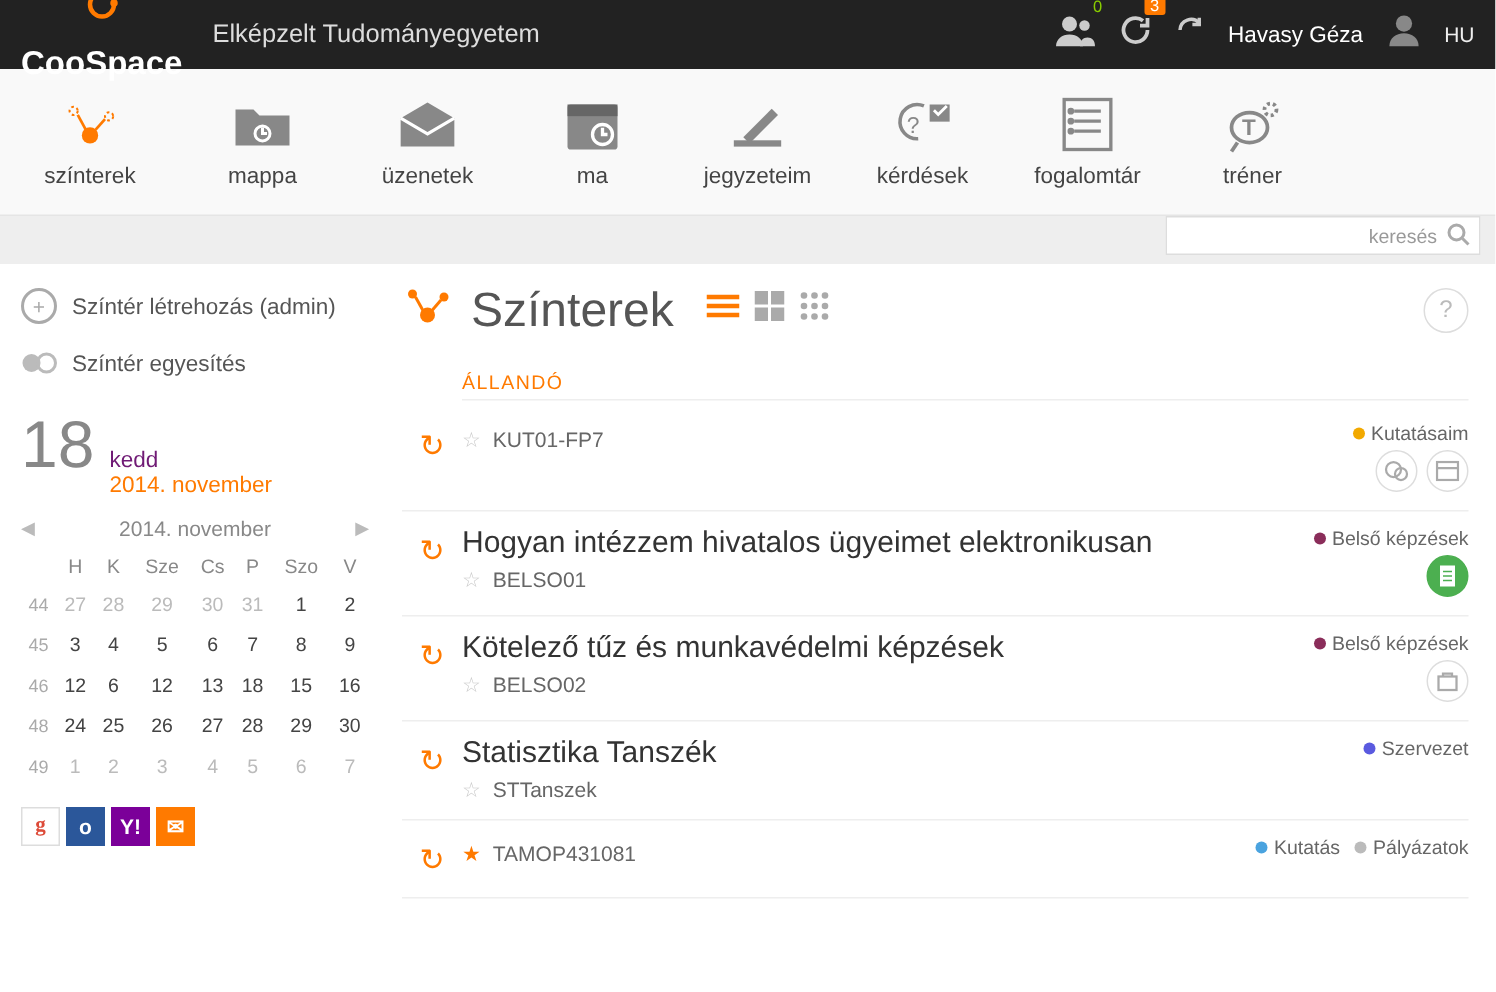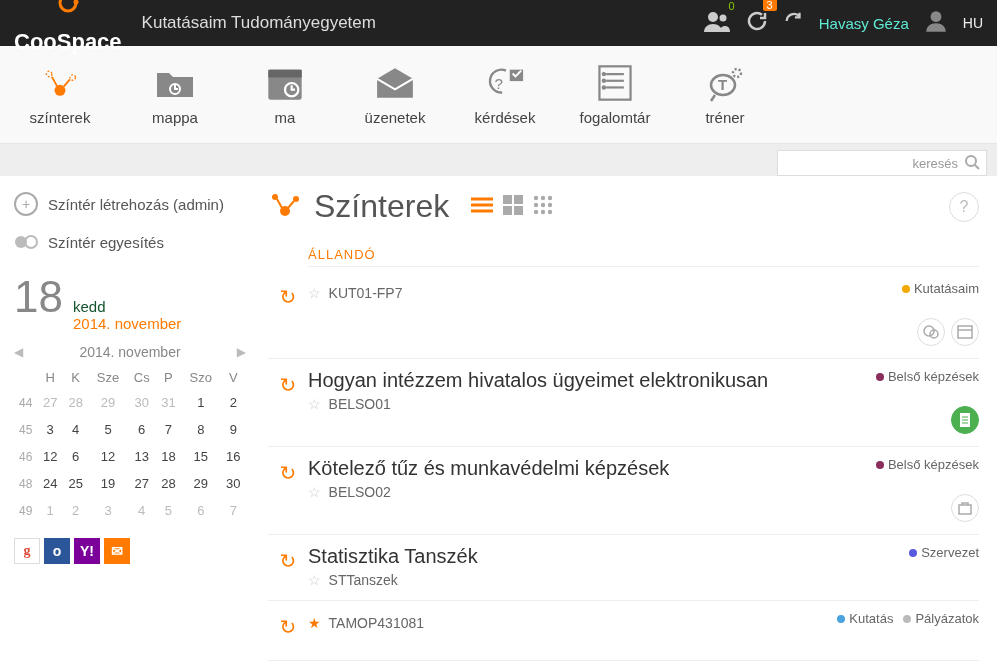--- a/index.html
+++ b/index.html
@@ -9,41 +9,41 @@
   .topbar { height: 46px; background: #222; color: #fff; display: flex; align-items: center; padding: 0 14px; }
   .logo { display: flex; align-items: center; gap: 8px; flex-direction: column; }
   .logo-mark { color: #ff7a00; font-weight: bold; font-size: 22px; }
   .logo-text { font-size: 22px; font-weight: 600; color: #fff; }
   .org { margin-left: 20px; font-size: 17px; color: #ddd; }
   .top-spacer { flex: 1; }
   .top-icons { display: flex; align-items: center; gap: 14px; }
   .top-icon { position: relative; color: #ccc; font-size: 20px; cursor: pointer; }
   .badge { position: absolute; top: -10px; right: -8px; background: #ff7a00; color: #fff; font-size: 11px; padding: 0 4px; border-radius: 2px; }
   .badge.green { background: transparent; color: #8c0; }
-  .username { font-size: 15px; color: #5eead4; }
+  .username { font-size: 15px; color: #ffffff; }
   .lang { font-size: 14px; color: #eee; }
 
   
   .navbar { height: 98px; background: #f9f9f9; border-bottom: 1px solid #e5e5e5; display: flex; }
   .nav-item { flex: none; width: 110px; display: flex; flex-direction: column; align-items: center; justify-content: center; gap: 6px; font-size: 15px; color: #444; cursor: pointer; }
   .nav-item:first-child { width: 120px; }
   .nav-item svg, .nav-item .nav-glyph { width: 40px; height: 40px; display: flex; align-items: center; justify-content: center; }
 
   
-  .searchstrip { height: 32px; background: #eee; display: flex; justify-content: flex-end; align-items: flex-end; padding-right: 10px; }
+  .searchstrip { height: 32px; background: #eee; display: flex; justify-content: flex-end; align-items: flex-start; padding-right: 10px; }
   .searchbox { background: #fff; height: 26px; width: 210px; border: 1px solid #ddd; display: flex; align-items: center; justify-content: flex-end; padding: 0 6px; gap: 6px; font-size: 13px; color: #999; }
 
   
   .body { display: flex; height: calc(661px - 46px - 98px - 32px); }
   .sidebar { width: 260px; padding: 16px 14px; }
   .side-link { display: flex; align-items: center; gap: 10px; color: #555; font-size: 15px; margin-bottom: 14px; cursor: pointer; }
   .side-link .ic { width: 24px; height: 24px; border: 2px solid #aaa; border-radius: 50%; display: flex; align-items: center; justify-content: center; color: #aaa; font-size: 14px; }
   .cal-big { display: flex; align-items: baseline; gap: 10px; margin-top: 18px; }
   .cal-bignum { font-size: 44px; color: #888; font-weight: 300; }
-  .cal-dow { color: #14532d; font-size: 15px; }
+  .cal-dow { color: #701a75; font-size: 15px; }
   .cal-date { color: #ff7a00; font-size: 15px; }
   .cal-head { display: flex; align-items: center; justify-content: space-between; margin-top: 12px; color: #888; font-size: 14px; }
   .cal-head .arrow { cursor: pointer; color: #bbb; font-size: 12px; }
   table.cal { width: 100%; border-collapse: collapse; margin-top: 6px; font-size: 13px; color: #444; }
   table.cal th { font-weight: normal; color: #888; padding: 4px 0; }
   table.cal td { text-align: center; padding: 6px 0; cursor: pointer; }
   table.cal td.dim { color: #bbb; }
   table.cal td.wk { color: #aaa; font-size: 12px; }
   table.cal td.today span { background: #ff7a00; color: #fff; border-radius: 50%; display: inline-block; width: 22px; height: 22px; line-height: 22px; }
   .ext-icons { display: flex; gap: 4px; margin-top: 14px; }
@@ -60,42 +60,42 @@
   .help { margin-left: auto; width: 30px; height: 30px; border: 1px solid #ddd; border-radius: 50%; display: flex; align-items: center; justify-content: center; color: #bbb; cursor: pointer; }
   .section-label { color: #ff7a00; font-size: 13px; letter-spacing: 1px; margin: 22px 0 4px 40px; border-bottom: 1px solid #eee; padding-bottom: 4px; }
   .item { padding: 10px 0 12px 0; border-bottom: 1px solid #eee; display: flex; }
   .item-icon { width: 40px; display: flex; justify-content: center; padding-top: 4px; }
   .refresh { color: #ff7a00; font-size: 20px; }
   .item-body { flex: 1; }
   .item-title { font-size: 20px; color: #333; }
   .item-sub { display: flex; align-items: center; gap: 8px; margin-top: 4px; color: #666; font-size: 14px; }
   .star { color: #ccc; cursor: pointer; }
   .star.on { color: #ff7a00; }
-  .item-right { display: flex; flex-direction: column; align-items: flex-end; gap: 22px; min-width: 180px; }
+  .item-right { display: flex; flex-direction: column; align-items: flex-end; gap: 4px; min-width: 180px; }
   .tags { display: flex; gap: 10px; font-size: 13px; color: #666; }
   .tag { display: flex; align-items: center; gap: 4px; }
   .dot { width: 8px; height: 8px; border-radius: 50%; display: inline-block; }
   .chips { display: flex; gap: 6px; }
   .chip { width: 28px; height: 28px; border: 1px solid #ddd; border-radius: 50%; display: flex; align-items: center; justify-content: center; color: #aaa; font-size: 14px; }
   .chip.green { background: #4caf50; border-color: #4caf50; color: #fff; }
 </style>
 </head>
 <body>
 
 <div class="topbar">
   <div class="logo">
     <span class="logo-mark">
       <svg width="24" height="24" viewBox="0 0 24 24">
           <path d="M12 4 A8 8 0 1 0 20 12" fill="none" stroke="#ff7a00" stroke-width="3"></path>
           <circle cx="20" cy="11" r="2.5" fill="#ff7a00"></circle>
         </svg>
     </span>
     <span class="logo-text">CooSpace</span>
   </div>
-  <span class="org">Kutatásaim Tudományegyetem</span>
+  <span class="org">Elképzelt Tudományegyetem</span>
   <div class="top-spacer"></div>
   <div class="top-icons">
     <span class="top-icon">
       <svg width="28" height="22" viewBox="0 0 28 22" fill="#ccc">
           <circle cx="10" cy="7" r="5"></circle>
           <path d="M1 22c0-5 4-8 9-8s9 3 9 8z"></path>
           <circle cx="20" cy="8" r="3.5"></circle>
           <path d="M17 22c0-4 2-6 5-6s5 2 5 6z"></path>
         </svg>
       <span class="badge green">0</span>
@@ -142,37 +142,46 @@
       <svg width="40" height="36" viewBox="0 0 40 36" fill="#888">
           <path d="M2 8h12l4 4h20v20H2z"></path>
           <circle cx="20" cy="24" r="5" fill="none" stroke="#fff" stroke-width="2"></circle>
           <path d="M20 20v4h3" stroke="#fff" stroke-width="2" fill="none"></path>
         </svg>
     </span>
     <span>mappa</span>
   </div>
   <div class="nav-item">
     <span class="nav-glyph">
+      <svg width="38" height="32" viewBox="0 0 38 32" fill="#888">
+          <path d="M2 12L19 2l17 10v18H2z"></path>
+          <path d="M2 12l17 10 17-10" fill="none" stroke="#fff" stroke-width="2"></path>
+        </svg>
+    </span>
+    <span>üzenetek</span>
+  </div>
+  <div class="nav-item">
+    <span class="nav-glyph">
       <svg width="36" height="36" viewBox="0 0 36 36" fill="#888">
           <rect x="3" y="6" width="30" height="27" rx="2"></rect>
           <rect x="3" y="6" width="30" height="7" fill="#666"></rect>
           <circle cx="24" cy="24" r="6" fill="none" stroke="#fff" stroke-width="2"></circle>
           <path d="M24 20v4h3" stroke="#fff" stroke-width="2" fill="none"></path>
         </svg>
     </span>
     <span>ma</span>
   </div>
   <div class="nav-item">
     <span class="nav-glyph">
-      <svg width="38" height="32" viewBox="0 0 38 32" fill="#888">
-          <path d="M2 12L19 2l17 10v18H2z"></path>
-          <path d="M2 12l17 10 17-10" fill="none" stroke="#fff" stroke-width="2"></path>
-        </svg>
-    </span>
-    <span>üzenetek</span>
+      <svg width="38" height="36" viewBox="0 0 38 36" fill="#888">
+          <rect x="4" y="28" width="30" height="4"></rect>
+          <path d="M10 26L28 8l4 4-18 18z"></path>
+        </svg>
+    </span>
+    <span>jegyzeteim</span>
   </div>
   <div class="nav-item">
     <span class="nav-glyph">
       <svg width="42" height="36" viewBox="0 0 42 36" fill="none" stroke="#888" stroke-width="2.5">
           <path d="M18 28a12 12 0 1 1 4-23"></path>
           <text x="10" y="24" font-size="16" fill="#888" stroke="none">?</text>
           <rect x="26" y="4" width="14" height="12" fill="#888" stroke="none"></rect>
           <path d="M29 8l3 3 6-6" stroke="#fff" stroke-width="2"></path>
         </svg>
     </span>
@@ -288,21 +297,21 @@
             <td class=" "><span>12</span></td>
             <td class=" "><span>13</span></td>
             <td class=" "><span>18</span></td>
             <td class=" "><span>15</span></td>
             <td class=" "><span>16</span></td>
           </tr>
           <tr>
             <td class="wk">48</td>
             <td class=" "><span>24</span></td>
             <td class=" "><span>25</span></td>
-            <td class=" "><span>19</span></td>
+            <td class=" "><span>26</span></td>
             <td class=" "><span>27</span></td>
             <td class=" "><span>28</span></td>
             <td class=" "><span>29</span></td>
             <td class=" "><span>30</span></td>
           </tr>
           <tr>
             <td class="wk">49</td>
             <td class="dim "><span>1</span></td>
             <td class="dim "><span>2</span></td>
             <td class="dim "><span>3</span></td>

